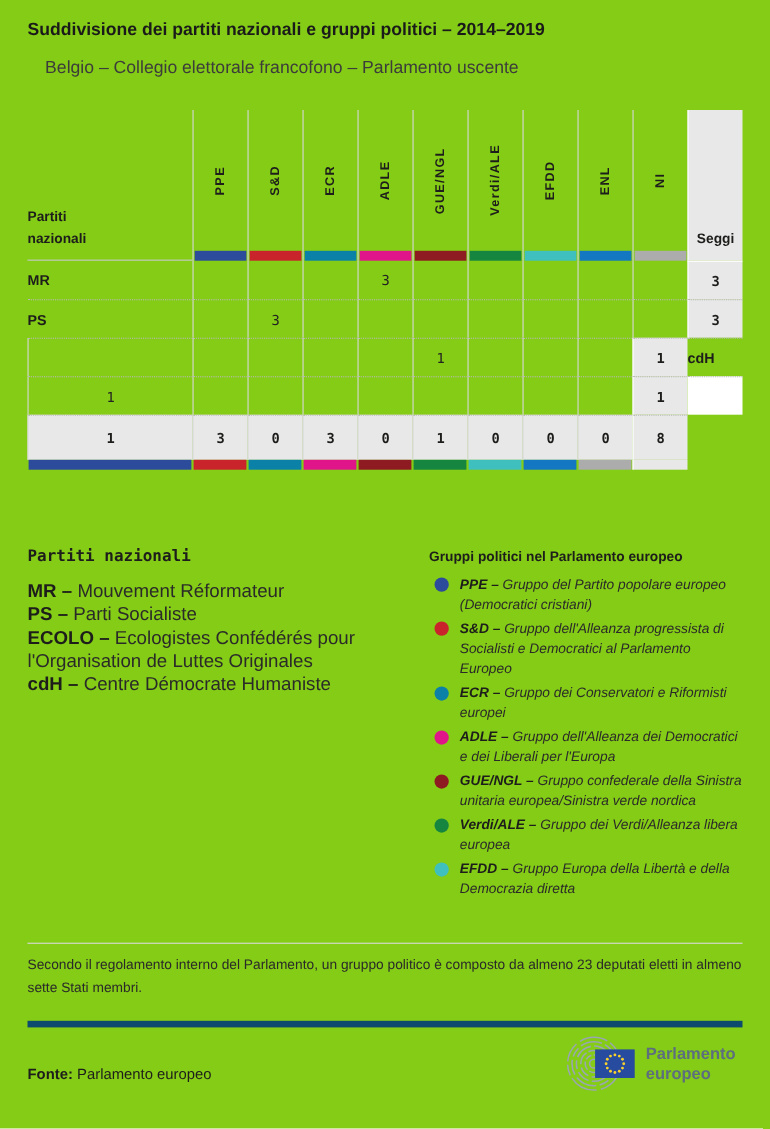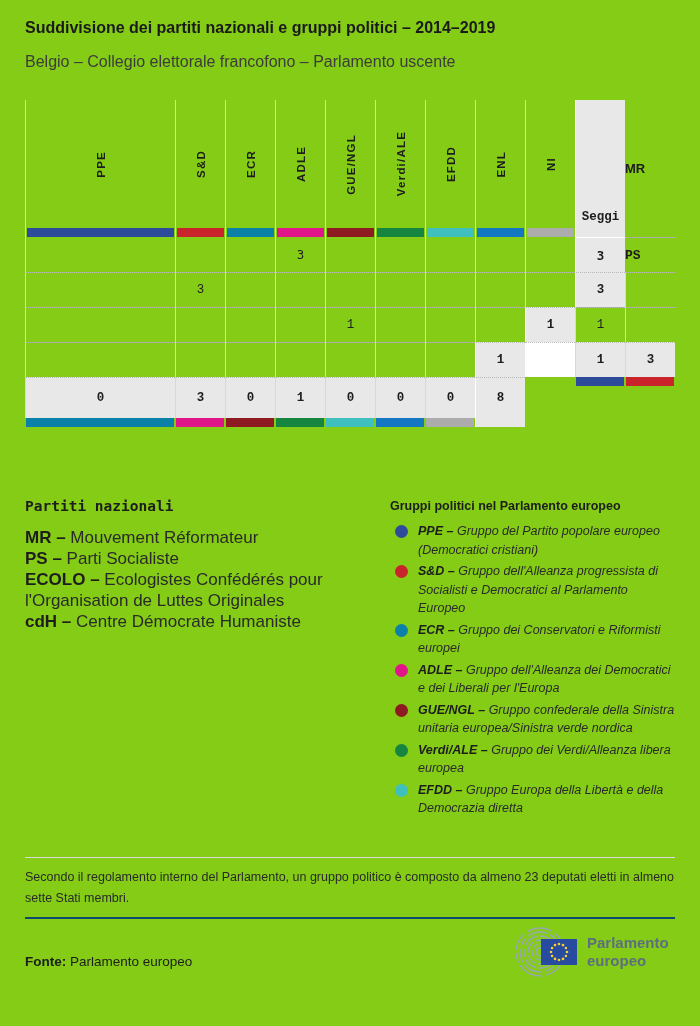--- a/index.html
+++ b/index.html
@@ -3,61 +3,61 @@
 <meta charset="utf-8">
 <style>
   * { box-sizing: border-box; }
   html,body { margin:0; padding:0; background:#fff; }
   .page {
     position:relative; width:700px; height:1026px; overflow:hidden;
     background:#84cc16; padding:0 25px;
     font-family:"Liberation Sans", sans-serif; color:#1d1d1b;
   }
   h1.title { font-size:16px; line-height:20px; font-weight:700; margin:18px 0 0; color:#1a1a1a; }
-  h2.subtitle { font-size:16px; line-height:20px; font-weight:400; margin:14px 0 0; color:#3c3c3b; }
+  h2.subtitle { font-size:16px; line-height:20px; font-weight:400; margin:14px 16px 0; color:#3c3c3b; }
 
   
   .ep-table {
     margin-top:28px; width:650px;
     display:grid;
     grid-template-columns:150px repeat(9,50px) 50px;
     grid-template-rows:137px 35px 35px 35px 35px 41px 9px;
   }
   .c-corner { display:flex; align-items:flex-end; padding-bottom:9px; border-bottom:1px solid #c9c9c9; }
   .corner-text { white-space:pre-line; font-weight:700; font-size:12.5px; line-height:20px; }
   .c-ghead { border-left:1px solid #d8d8d8; display:flex; flex-direction:column; }
   .vlabel-wrap { flex:1; display:flex; align-items:center; justify-content:center; }
   .vlabel {
     writing-mode:vertical-rl; transform:rotate(180deg);
     font-weight:700; font-size:11.5px; letter-spacing:1.2px; color:#1d1d1b;
   }
   .gbar { height:9px; margin:0 1px; }
   .c-seggi-head {
     background:#e8e8e8; border-left:1px solid #ffffff;
     display:flex; align-items:flex-end; justify-content:center;
-    padding-bottom:13px; font-weight:700; font-size:12.5px;font-family:Liberation Mono, monospace;
+    padding-bottom:13px; font-weight:700; font-size:12.5px;
   }
   .c-rowlabel { display:flex; align-items:center; font-weight:700; font-size:13px; }
   .c-data {
     border-left:1px solid #d8d8d8; display:flex; align-items:center; justify-content:center;
     font-family:"DejaVu Sans Mono", monospace; font-size:12.5px; color:#222;
   }
   .c-seggi {
     background:#e8e8e8; border-left:1px solid #ffffff;
     display:flex; align-items:center; justify-content:center;
     font-family:"DejaVu Sans Mono", monospace; font-weight:700; font-size:12.5px;
   }
   .seg-first { border-top:1px solid #ffffff; }
   .c-totlabel { background:#ffffff; }
   .c-total {
     background:#e8e8e8; border-left:1px solid #d8d8d8;
     display:flex; align-items:center; justify-content:center;
     font-family:"DejaVu Sans Mono", monospace; font-weight:700; font-size:12.5px;
   }
-  .dotted { border-top:1px dotted #b9b9b9;font-family:Liberation Mono, monospace; }
+  .dotted { border-top:1px dotted #b9b9b9; }
   .c-barcell { display:flex; flex-direction:column; justify-content:flex-start; }
   .c-barcell .gbar { width:calc(100% - 2px); }
   .c-segbar { background:#e8e8e8; border-left:1px solid #ffffff; }
 
   
   .legends { display:flex; margin-top:72px; }
   .legend-parties { width:345px; margin-right:20px; }
   .lp-heading {
     font-family:"DejaVu Sans Mono", monospace; font-weight:700; font-size:14.5px;
     line-height:15px; margin-bottom:13px; color:#1d1d1b;
@@ -65,38 +65,42 @@
   .lp-item { font-size:17px; line-height:21px; color:#2a2a29; }
   .lp-item strong, .lg-text strong { font-weight:700; color:#1d1d1b; }
   .legend-groups { flex:1; }
   .lg-heading { font-weight:700; font-size:12.5px; line-height:15px; margin-bottom:8px; color:#1d1d1b; }
   .lg-item { display:flex; margin-bottom:3px; }
   .lg-dot { width:13px; height:13px; border-radius:50%; margin:3px 10px 0 5px; flex:none; }
   .lg-text { font-size:12.5px; line-height:18.5px; color:#2a2a29;font-style:italic; }
 
   
   .footnote {
-    margin-top:36px; border-top:1px solid #d9d9d9; border-bottom:2px solid #0c4a6e;
-    padding:9px 0 8px; font-size:12.5px; line-height:21px; color:#2a2a29;
+    margin-top:36px; border-top:1px solid #d9d9d9; border-bottom:6px solid #0c4a6e;
+    padding:9px 0 19px; font-size:12.5px; line-height:21px; color:#2a2a29;
   }
   .footer { display:flex; justify-content:space-between; align-items:flex-end; margin-top:6px; }
   .source { font-size:13.5px; margin-bottom:8px; color:#1d1d1b; }
   .source strong { font-weight:700; }
   .ep-logo { flex:none; }
   .ep-logo text { font-family:"Liberation Sans", sans-serif; font-size:15px; font-weight:bold; fill:#5d6f7e; }
 </style>
 </head>
 <body>
 
 <div class="page">
 
   <h1 class="title">Suddivisione dei partiti nazionali e gruppi politici – 2014–2019</h1>
   <h2 class="subtitle">Belgio – Collegio elettorale francofono – Parlamento uscente</h2>
 
   <div class="ep-table" id="ep-table">
+      <div class="c-corner">
+        <span class="corner-text">Partiti
+nazionali</span>
+      </div>
       <div class="c-ghead">
         <div class="vlabel-wrap">
           <span class="vlabel">PPE</span>
         </div>
         <div class="gbar" style="background: rgb(45, 75, 155);"></div>
       </div>
       <div class="c-ghead">
         <div class="vlabel-wrap">
           <span class="vlabel">S&amp;D</span>
         </div>
@@ -170,20 +174,21 @@
       <div class="c-data dotted"></div>
       <div class="c-data dotted"></div>
       <div class="c-data dotted"></div>
       <div class="c-data dotted"></div>
       <div class="c-data dotted"></div>
       <div class="c-data dotted">1</div>
       <div class="c-data dotted"></div>
       <div class="c-data dotted"></div>
       <div class="c-data dotted"></div>
       <div class="c-seggi dotted">1</div>
+      <div class="c-rowlabel dotted">cdH</div>
       <div class="c-data dotted">1</div>
       <div class="c-data dotted"></div>
       <div class="c-data dotted"></div>
       <div class="c-data dotted"></div>
       <div class="c-data dotted"></div>
       <div class="c-data dotted"></div>
       <div class="c-data dotted"></div>
       <div class="c-data dotted"></div>
       <div class="c-data dotted"></div>
       <div class="c-seggi dotted">1</div>

